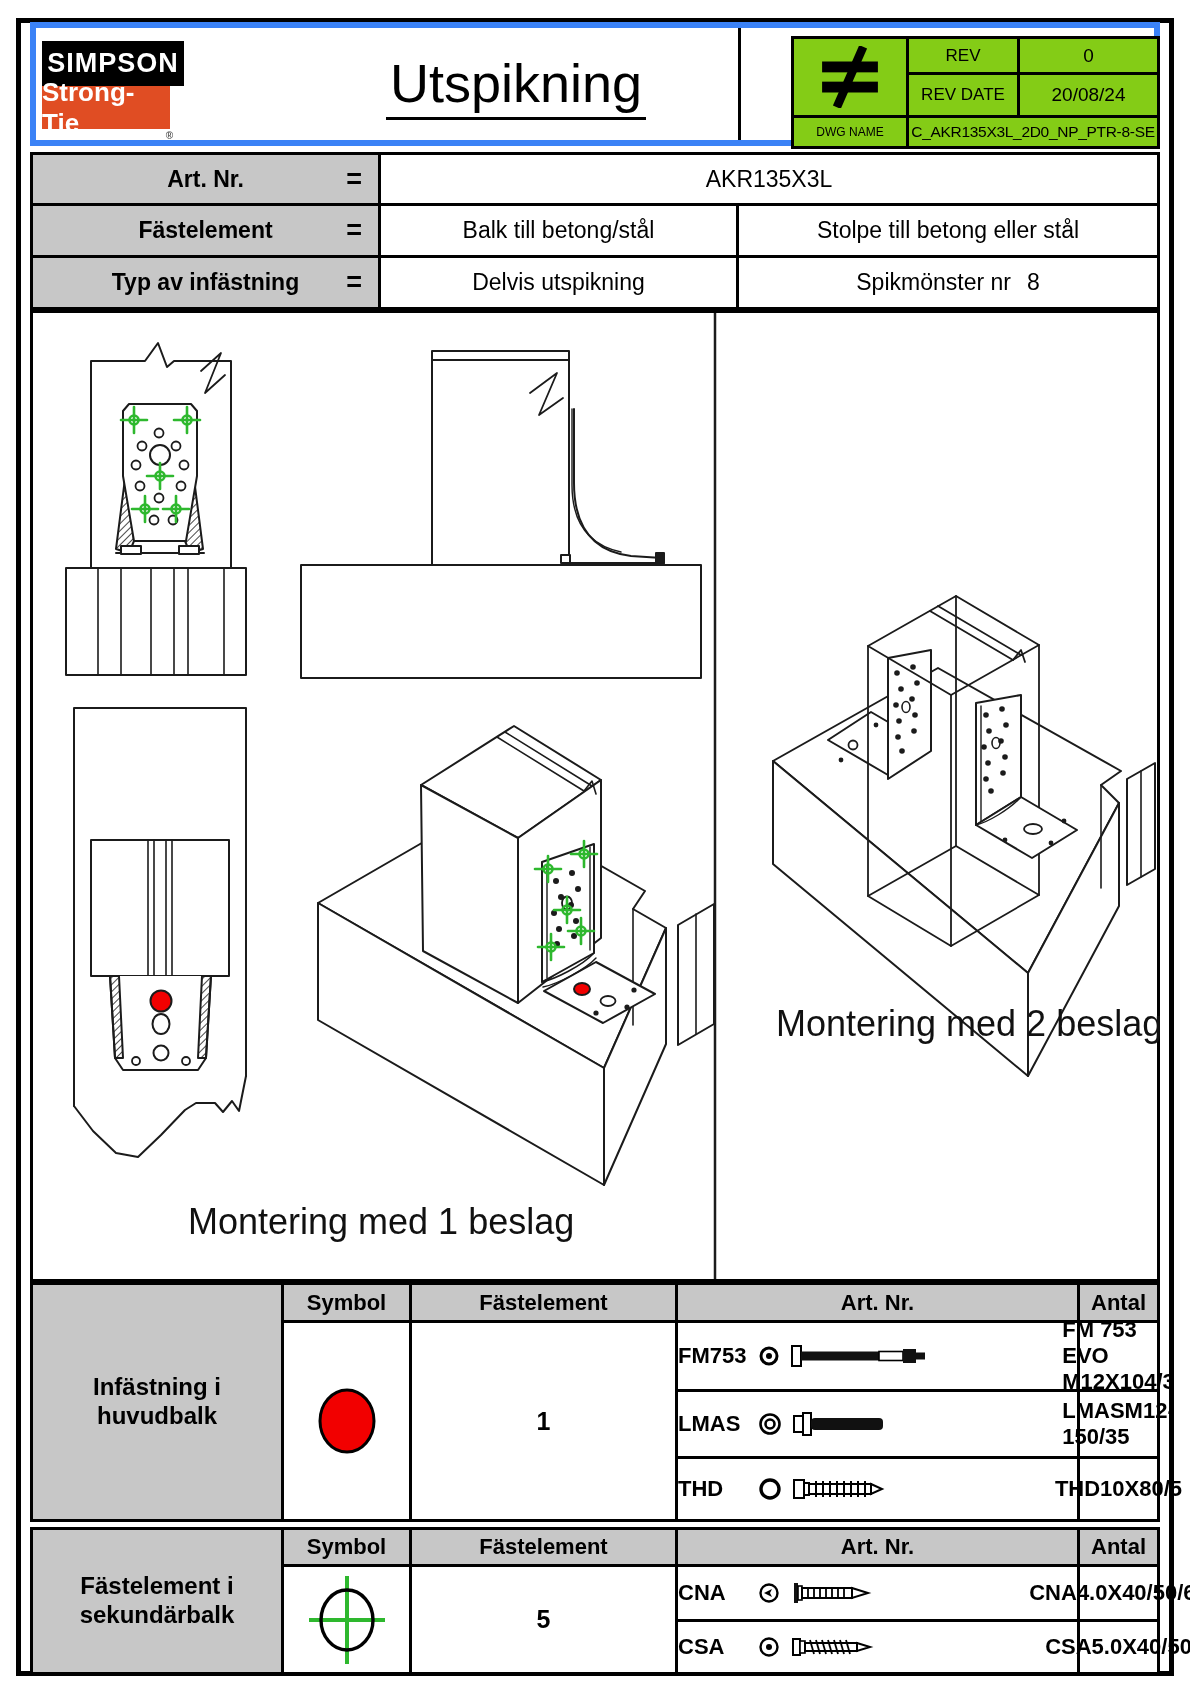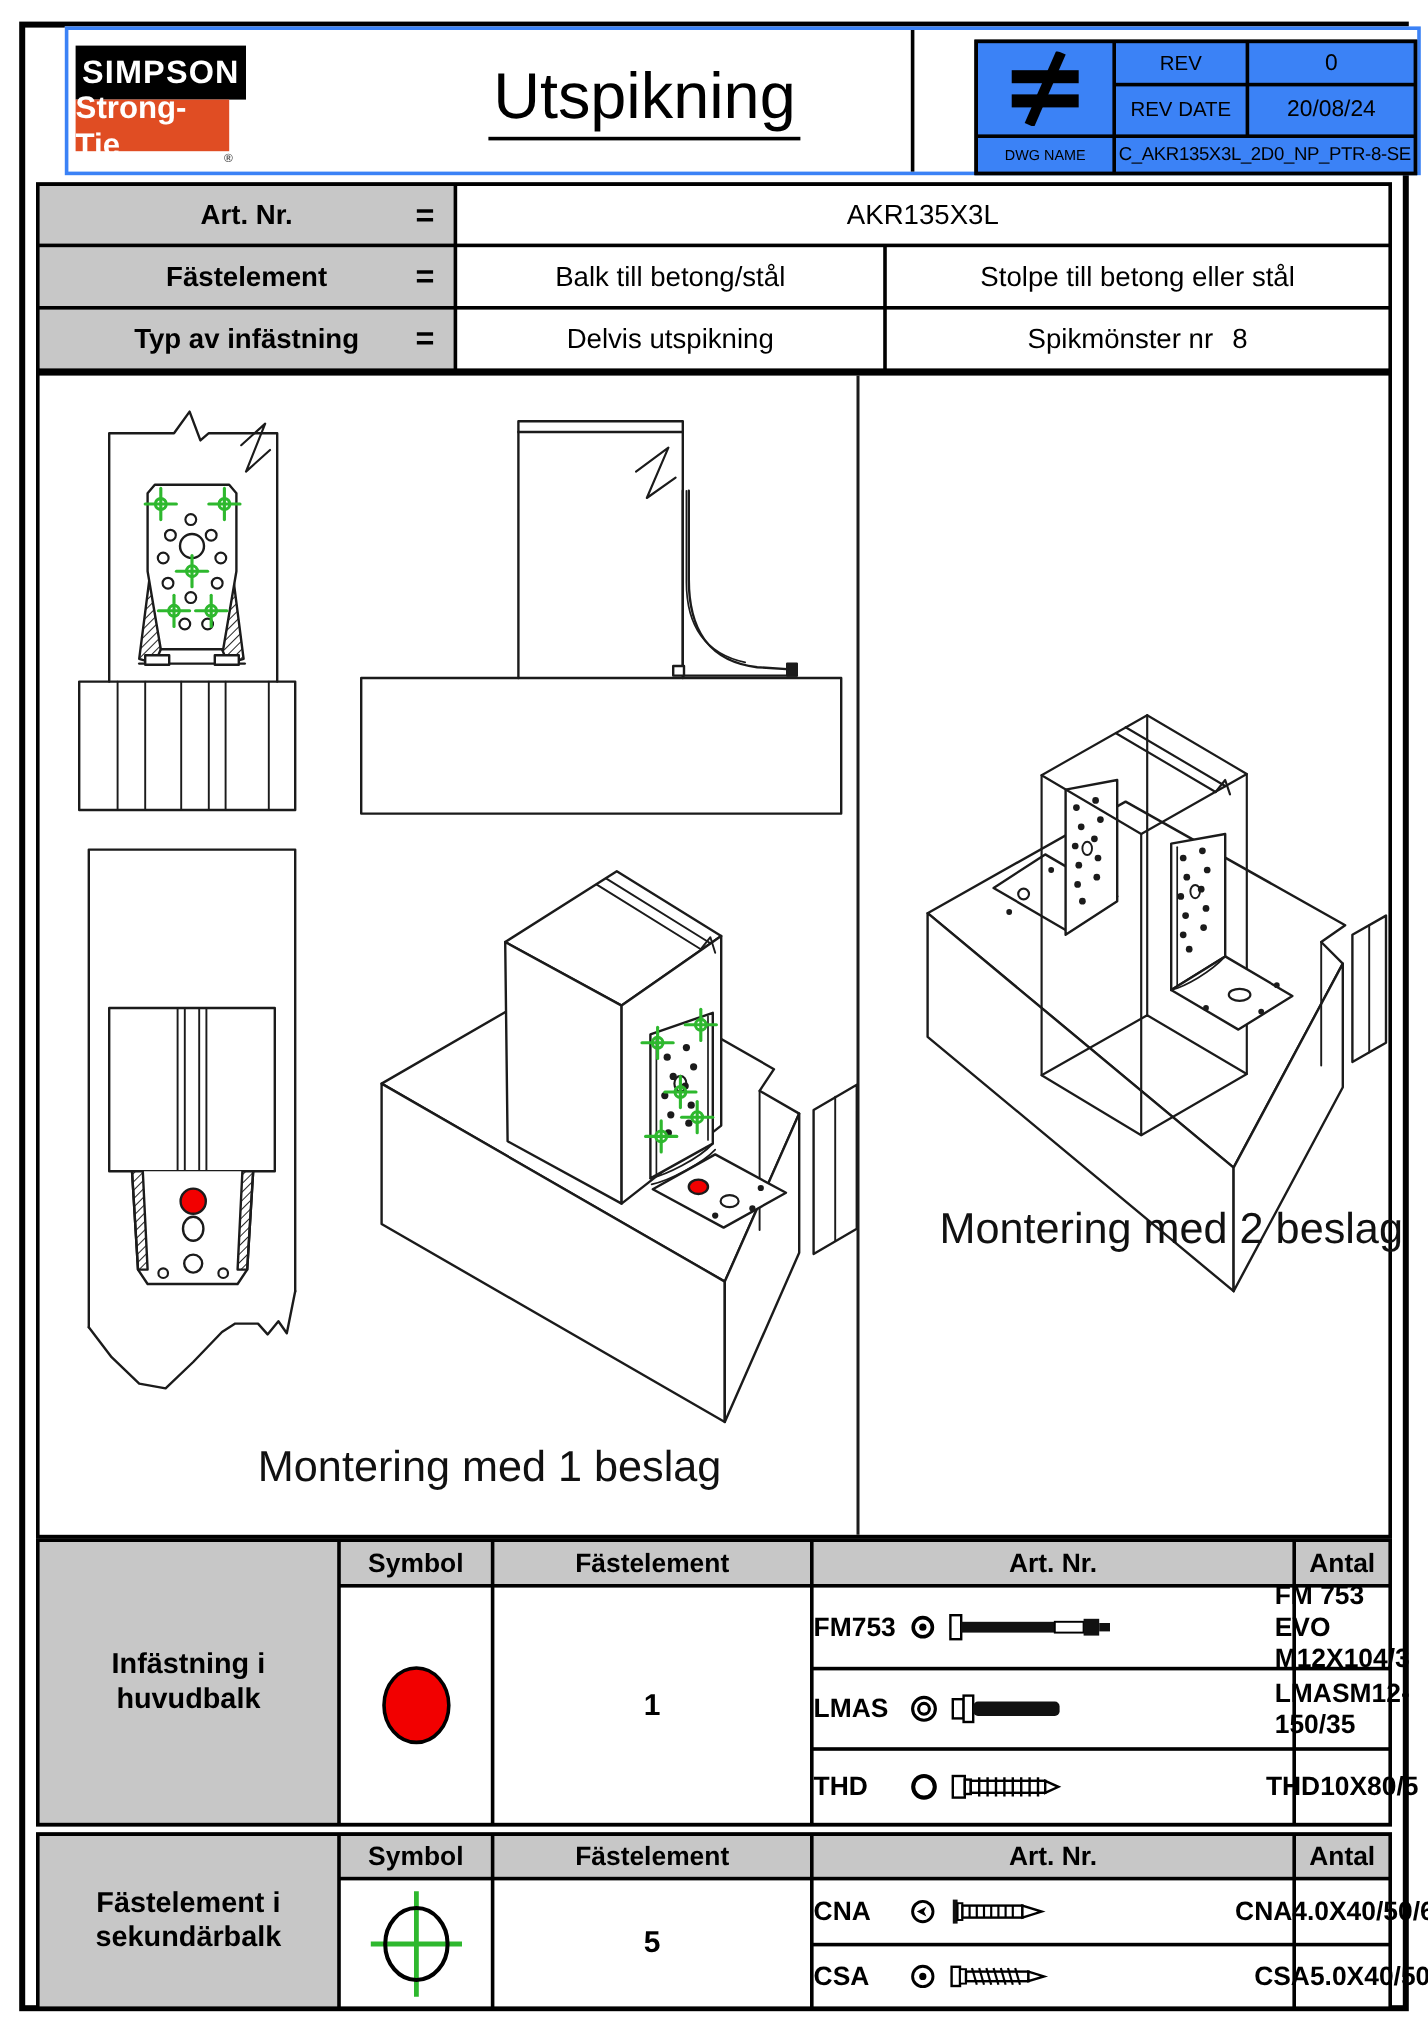--- a/index.html
+++ b/index.html
@@ -1,54 +1,54 @@
 <!DOCTYPE html>
 <html><head>
 <meta charset="utf-8">
 <style>
   * { box-sizing: border-box; margin: 0; padding: 0; }
   body { background:#fff; font-family:"Liberation Sans", sans-serif; color:#000; }
   .sheet { position:relative; width:1190px; height:1682px; background:#fff; overflow:hidden; }
   .outer-border { position:absolute; left:16px; top:18px; width:1158px; height:1658px; border:5px solid #000; }
 
   
-  .header-box { position:absolute; left:30px; top:22px; width:1130px; height:124px; border:3px solid #3b82f6; background:#fff;margin-left:24px; }
+  .header-box { position:absolute; left:30px; top:22px; width:1130px; height:124px; border:6px solid #3b82f6; background:#fff; }
   .header-divider { position:absolute; left:702px; top:0; height:100%; border-left:3px solid #000; }
   .logo { position:absolute; left:6px; top:13px; width:142px; }
   .logo-black { width:142px; height:45px; background:#000; color:#fff; font-weight:700; font-size:27px;
                 display:flex; align-items:center; justify-content:center; letter-spacing:1px; }
   .logo-orange { width:128px; height:43px; background:#e04d23; color:#fff; font-weight:700; font-size:26px;
                  display:flex; align-items:center; justify-content:center; position:relative; }
   .logo-reg { position:absolute; right:-3px; bottom:-12px; font-size:10px; color:#555; }
   .sheet-title { position:absolute; left:290px; top:24px; width:380px; text-align:center; font-size:54px; }
   .sheet-title span { display:inline-block; border-bottom:3px solid #000; padding:0 4px 3px 4px; }
   .rev-grid { position:absolute; left:755px; top:8px; width:369px; display:grid;
               grid-template-columns:112px 108px 137px; grid-template-rows:33px 40px 28px;
               border:3px solid #000; background:#000; gap:3px; }
-  .rev-grid > div { background:#3b82f6; display:flex; align-items:center; justify-content:center; }
+  .rev-grid > div { background:#84cc16; display:flex; align-items:center; justify-content:center; }
   .rev-sym { grid-row:1/3; }
   .rev-label { font-size:17px; }
   .rev-value { font-size:19px; }
   .dwg-label { font-size:12px; }
   .dwg-value { grid-column:2/4; font-size:15.5px; letter-spacing:-0.3px; white-space:nowrap; }
 
   
   .info-grid { position:absolute; left:30px; top:152px; width:1130px; display:grid;
                grid-template-columns:345px 355px 418px; grid-template-rows:48px 49px 49px;
                border:3px solid #000; background:#000; gap:3px; }
   .info-grid > div { background:#fff; display:flex; align-items:center; justify-content:center; font-size:23px; }
   .info-label { background:#c7c7c7 !important; position:relative; font-weight:700; font-size:24px; }
   .info-eq { position:absolute; right:16px; font-weight:700; font-size:27px; }
   .span2 { grid-column:2/4; }
   .spik-cell { gap:16px; }
 
   
   .draw { position:absolute; left:30px; top:310px; width:1130px; height:972px; border:3px solid #000; background:#fff; }
   .draw svg { position:absolute; left:0; top:0; }
-  .cap { position:absolute; text-align:center; font-size:36px; color:#111; }
+  .cap { position:absolute; text-align:left; font-size:36px; color:#111; }
   .cap1 { left:155px; top:888px; width:440px; }
   .cap2 { left:743px; top:690px; width:400px; }
 
   
   .ft { position:absolute; left:30px; width:1130px; display:grid;
         grid-template-columns:248px 125px 263px 399px 77px; border:3px solid #000; background:#000; gap:3px; }
   .ft1 { top:1282px; grid-template-rows:35px 66px 64px 60px; }
   .ft2 { top:1527px; grid-template-rows:34px 52px 50px; }
   .ft > div { background:#fff; display:flex; align-items:center; justify-content:center; }
   .ft .hd { background:#c7c7c7; font-weight:700; font-size:22px; }

